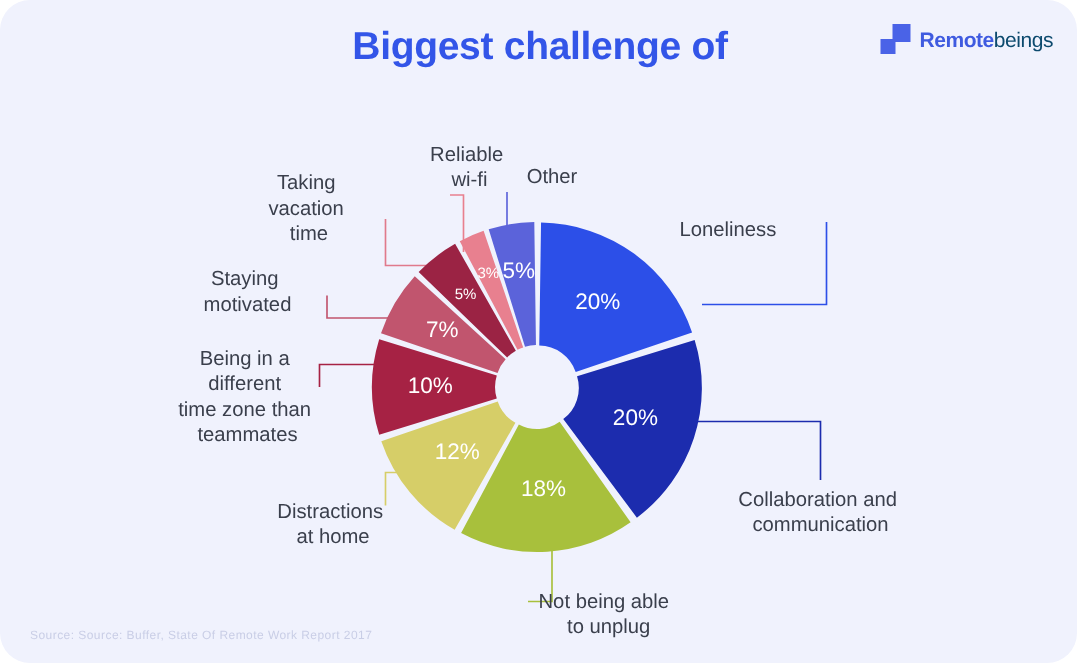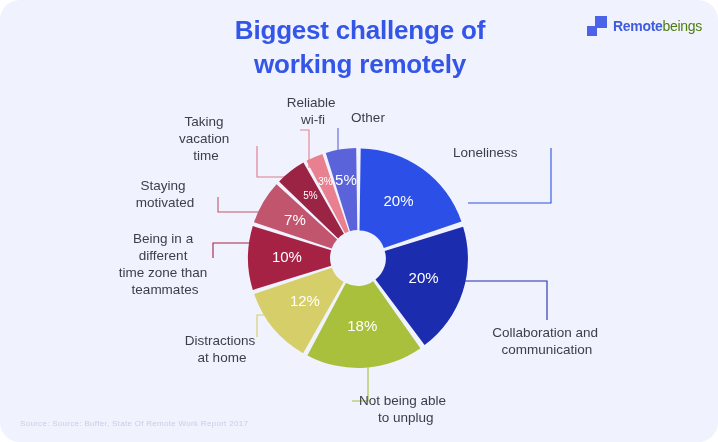--- a/index.html
+++ b/index.html
@@ -21,21 +21,21 @@
   }
   #logo{
     position:absolute;right:16px;top:16px;
     display:flex;align-items:center;gap:6px;
   }
   #logo .mark{position:relative;width:20px;height:20px;}
   #logo .mark .sq-big{position:absolute;right:0;top:0;width:12px;height:12px;background:#4A63E7;}
   #logo .mark .sq-small{position:absolute;left:0;bottom:0;width:10px;height:10px;background:#4A63E7;}
   #logo .wordmark{font-size:14px;letter-spacing:-0.3px;}
   #logo .wm-a{font-weight:bold;color:#3F5BE0;}
-  #logo .wm-b{font-weight:normal;color:#4d7c0f;}
+  #logo .wm-b{font-weight:normal;color:#0c4a6e;}
 
   
   #source{
     position:absolute;left:20px;bottom:14px;
     font-size:8px;color:#C9CEE6;letter-spacing:0.3px;
   }
 
   
   #chart{position:absolute;left:0;top:0;width:718px;height:442px;}
   .slice-label{
@@ -50,21 +50,20 @@
   }
   .leader{fill:none;stroke-width:1.1px;}
 </style>
 </head>
 <body>
 
 <div id="card">
 
   <div id="title">
     <div>Biggest challenge of</div>
-    <div>working remotely</div>
   </div>
 
   <div id="logo">
     <span class="mark">
       <span class="sq-big"></span>
         <span class="sq-small"></span>
     </span>
     <span class="wordmark"><span class="wm-a">Remote</span><span class="wm-b">beings</span></span>
   </div>
 

